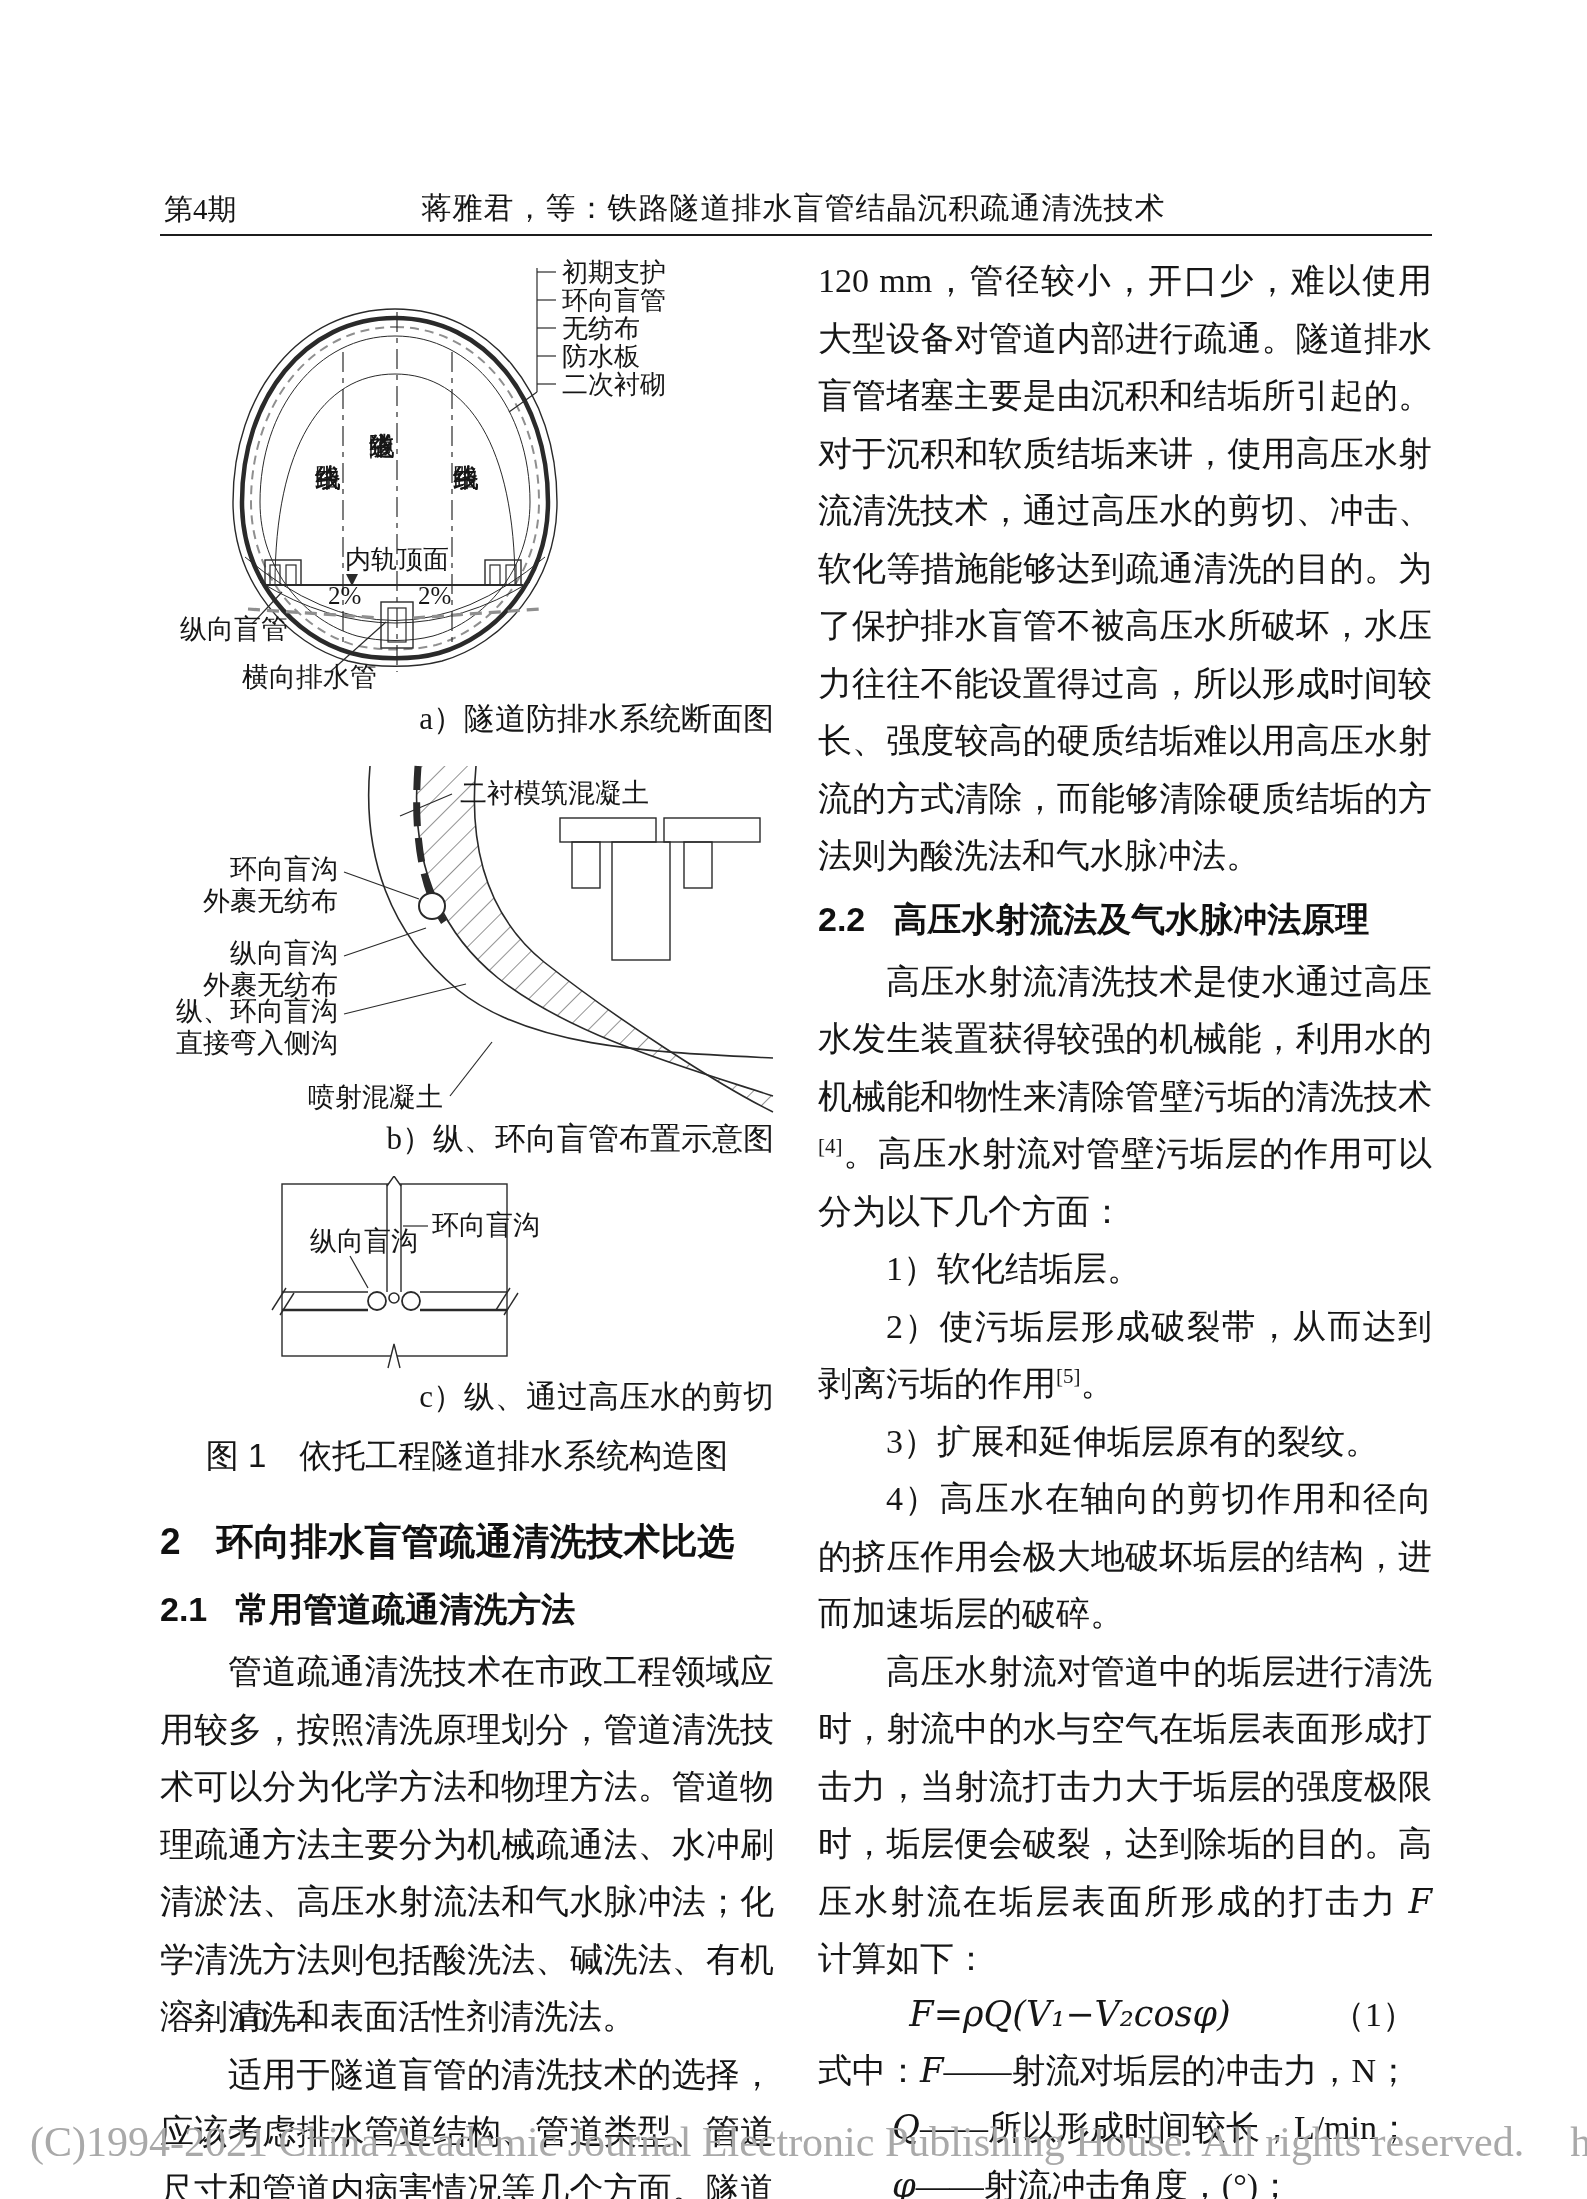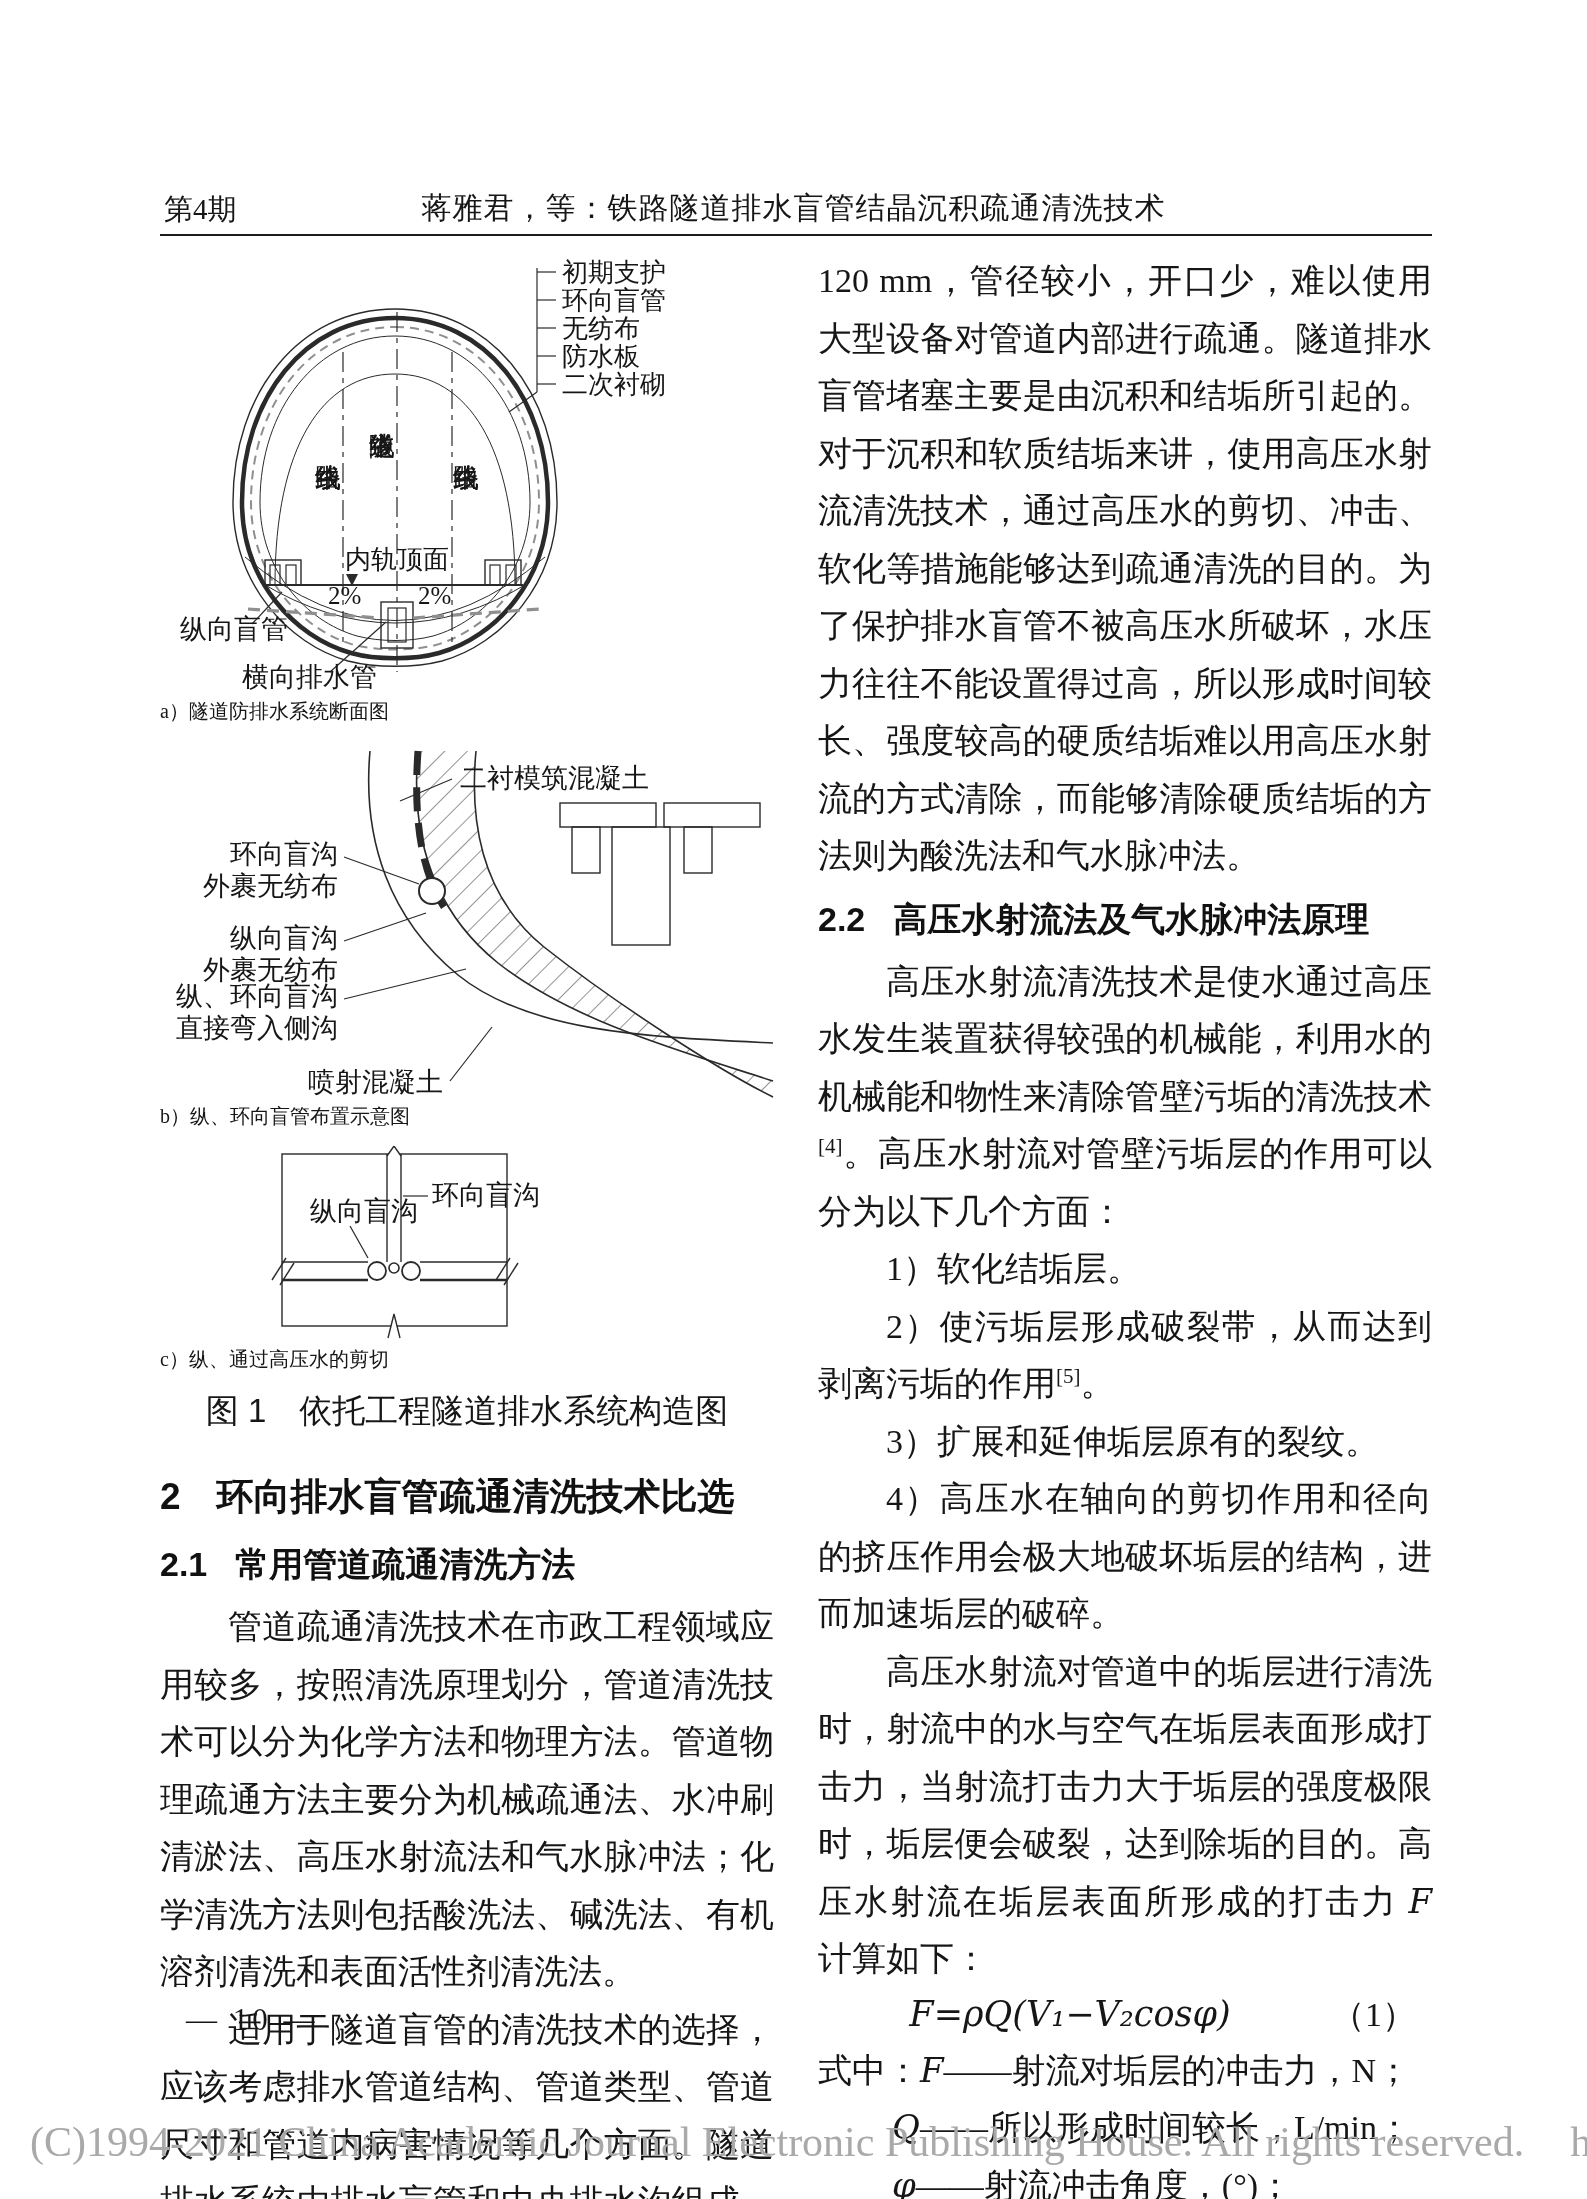--- a/index.html
+++ b/index.html
@@ -21,21 +21,21 @@
   .indent{text-indent:2em;}
   sup.ref{font-size:21px;line-height:0;vertical-align:super;}
 
   .h-sec{font-family:"Liberation Sans","DejaVu Sans",sans-serif;font-weight:bold;
          font-size:37px;margin:38px 0 20px 0;color:#111;}
   .h-sec .num{margin-right:36px;}
   .h-sub{font-family:"Liberation Sans","DejaVu Sans",sans-serif;font-weight:bold;
          font-size:34px;margin:12px 0 10px 0;color:#111;}
   .h-sub .num{margin-right:28px;}
 
-  .subcap{font-size:20px;text-align:left;margin:4px 0 16px 0;}
+  .subcap{font-size:31px;text-align:right;margin:4px 0 16px 0;}
   .figcap{font-family:"Liberation Sans","DejaVu Sans",sans-serif;font-weight:normal;
           font-size:33px;text-align:center;margin:8px 0 4px 0;}
 
   .formula-row{display:flex;align-items:baseline;margin:4px 16px;}
   .formula-body{flex:1;text-align:center;font-size:35px;font-style:italic;
                 font-family:"DejaVu Serif","Liberation Serif",serif;}
   .formula-num{width:110px;text-align:right;font-size:34px;}
 
   .where-item{padding-left:74px;}
   .var{font-style:italic;font-family:"DejaVu Serif","Liberation Serif",serif;}

